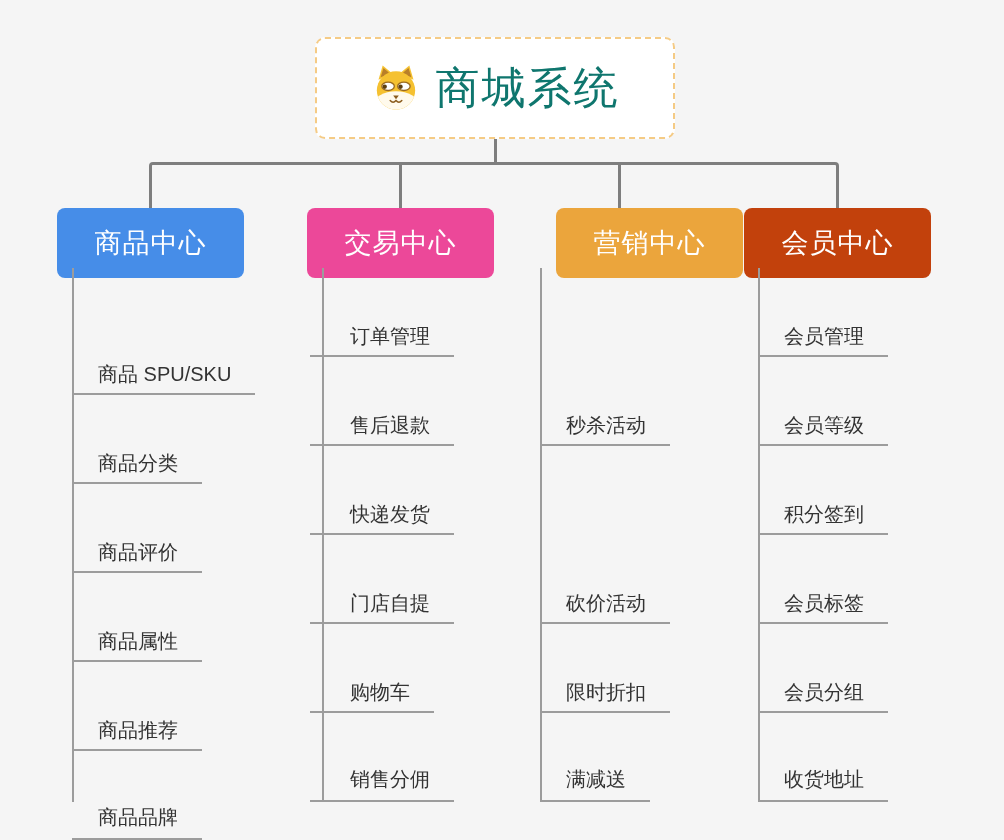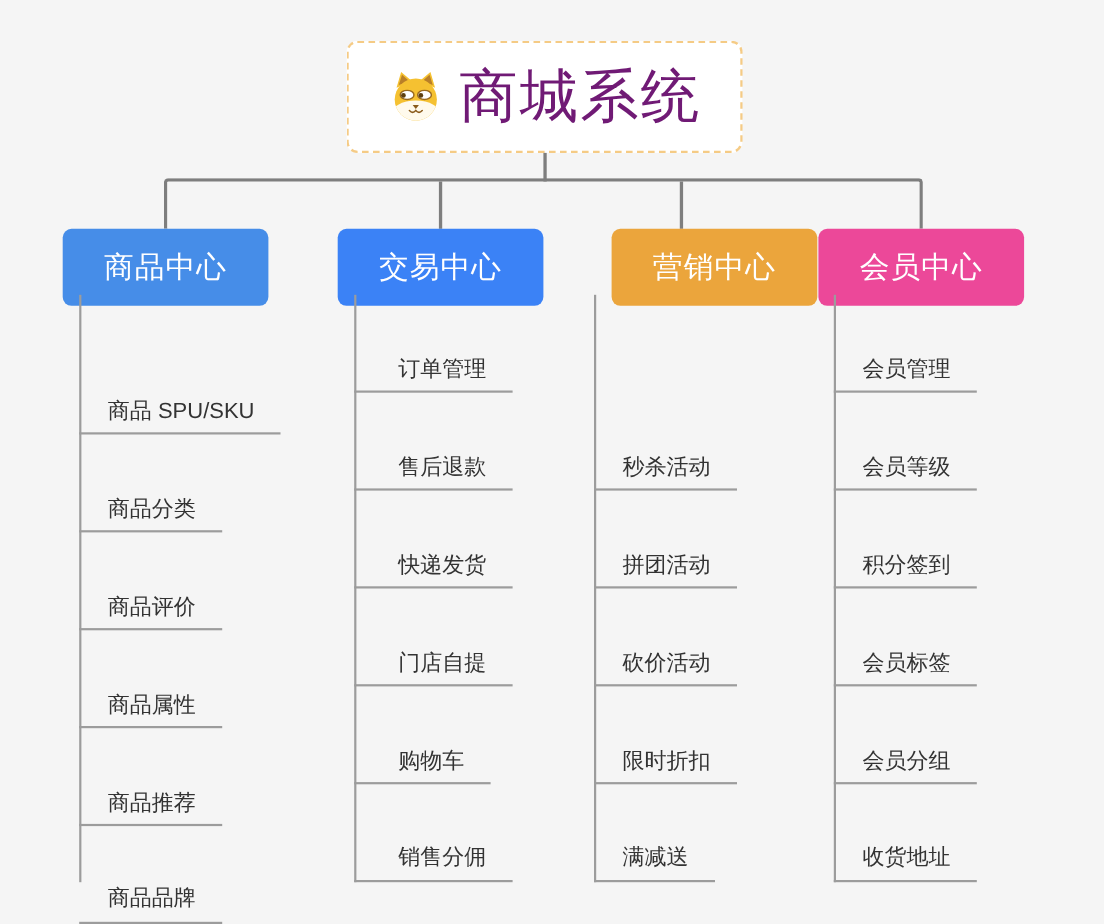--- a/index.html
+++ b/index.html
@@ -25,22 +25,22 @@
     border:2px dashed #f5cb85;
     border-radius:10px;
     display:flex;
     align-items:center;
     justify-content:center;
     gap:15px;
   }
   .root-icon{width:50px;height:50px;display:inline-block;}
   .root-icon svg{display:block;}
   .root-title{
-    font-size:53px;
-    color:#701a75;
+    font-size:44px;
+    color:#0f766e;
     letter-spacing:2px;
     white-space:nowrap;
     text-align:center;
   }
 
   
   .conn{position:absolute;background:#7e7e7e;}
   .stub{left:494px; top:139px; width:3px; height:26px;}
   .bracket{
     position:absolute;
@@ -94,21 +94,21 @@
     box-sizing:content-box;
     padding:4px 24px 6px 26px;
     line-height:26px;
     font-size:20px;
     color:#333333;
     border-bottom:2px solid #9c9c9c;
     white-space:nowrap;
     cursor:default;
   }
   .col1{left:72px;margin-top:38px;}
-  .col2{left:322px;padding-left:40px;}
+  .col2{left:310px;padding-left:40px;}
   .col3{left:540px;}
   .col4{left:758px;}
   .row0{top:319px;}
   .row1{top:408px;}
   .row2{top:497px;}
   .row3{top:586px;}
   .row4{top:675px;}
   .row5{top:764px;font-family:Liberation Mono, monospace;}
 </style>
 </head>
@@ -140,23 +140,23 @@
     </span>
     <span class="root-title">商城系统</span>
   </div>
 
   <div class="conn stub"></div>
   <div class="bracket"></div>
   <div class="conn drop drop2"></div>
   <div class="conn drop drop3"></div>
 
   <div class="branch b1" style="background-color: rgb(70, 141, 232);">商品中心</div>
-  <div class="branch b2" style="background-color: #3b82f6;">交易中心</div>
+  <div class="branch b2" style="background-color: #ec4899;">交易中心</div>
   <div class="branch b3" style="background-color: rgb(235, 165, 60);">营销中心</div>
-  <div class="branch b4" style="background-color: #ec4899;">会员中心</div>
+  <div class="branch b4" style="background-color: #c2410c;">会员中心</div>
 
   <div class="vline v1"></div>
   <div class="vline v2"></div>
   <div class="vline v3"></div>
   <div class="vline v4"></div>
 
   <div class="leaf col1 row0">商品 SPU/SKU</div>
   <div class="leaf col1 row1">商品分类</div>
   <div class="leaf col1 row2">商品评价</div>
   <div class="leaf col1 row3">商品属性</div>
@@ -164,21 +164,20 @@
   <div class="leaf col1 row5">商品品牌</div>
 
   <div class="leaf col2 row0">订单管理</div>
   <div class="leaf col2 row1">售后退款</div>
   <div class="leaf col2 row2">快递发货</div>
   <div class="leaf col2 row3">门店自提</div>
   <div class="leaf col2 row4">购物车</div>
   <div class="leaf col2 row5">销售分佣</div>
 
   <div class="leaf col3 row1">秒杀活动</div>
-  <div class="leaf col3 row2">拼团活动</div>
   <div class="leaf col3 row3">砍价活动</div>
   <div class="leaf col3 row4">限时折扣</div>
   <div class="leaf col3 row5">满减送</div>
 
   <div class="leaf col4 row0">会员管理</div>
   <div class="leaf col4 row1">会员等级</div>
   <div class="leaf col4 row2">积分签到</div>
   <div class="leaf col4 row3">会员标签</div>
   <div class="leaf col4 row4">会员分组</div>
   <div class="leaf col4 row5">收货地址</div>

